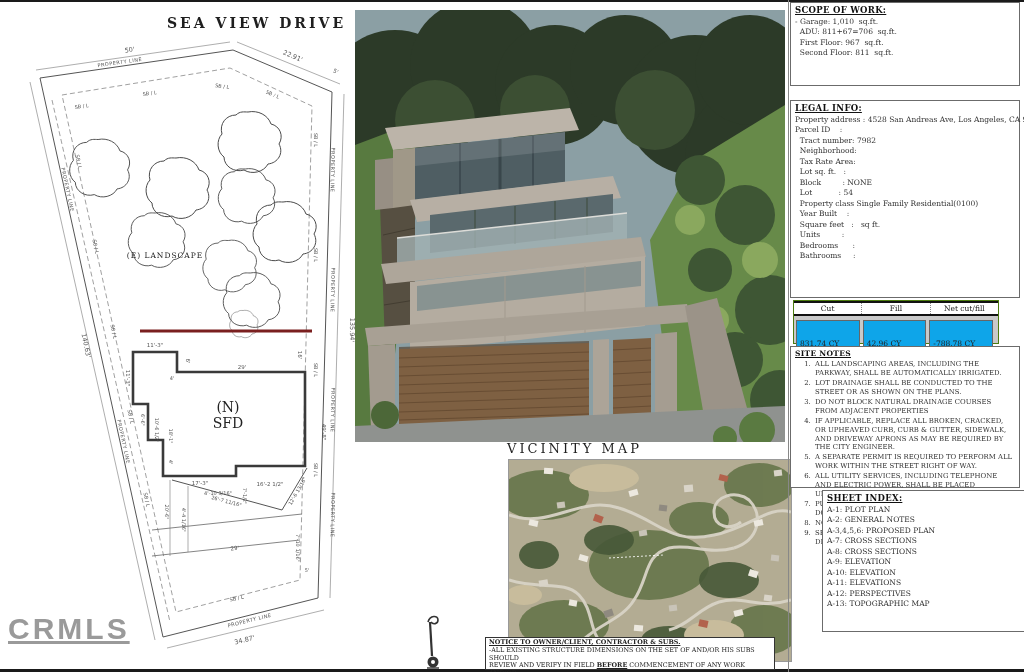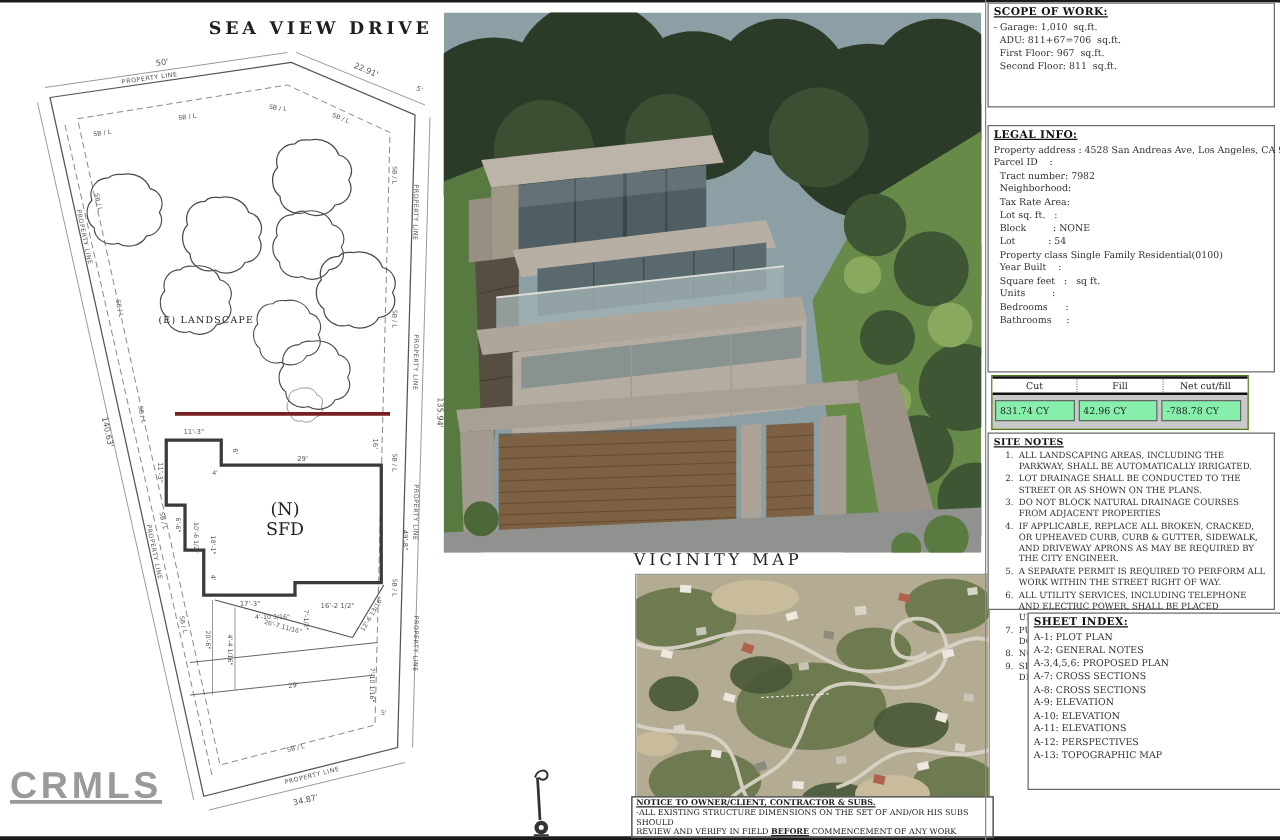--- a/index.html
+++ b/index.html
@@ -18,24 +18,24 @@
   .pre{white-space:pre;}
   ol.notes{margin:1px 0 0 0;padding-left:18px;}
   ol.notes li{margin:0 0 1px 0;padding-left:2px;}
   
   .cf{position:absolute;left:793px;width:206px;box-sizing:border-box;background:#c9c9c9;
       border:1px solid #4d7c0f;font-size:7.5px;color:#222;}
   .cfrow{display:flex;background:#fff;border-top:2px solid #111;border-bottom:2px solid #111;}
   .cfrow div{flex:1;text-align:center;border-right:1px dotted #888;padding:1px 0;}
   .cfrow div:last-child{border-right:none;}
   .cfvals{display:flex;margin:4px 2px 3px 2px;}
-  .cfvals div{flex:1;background:#86efac;border:1px solid #666;margin-right:3px;padding:3px 3px;
+  .cfvals div{flex:1;background:#0ea5e9;border:1px solid #666;margin-right:3px;padding:18px 3px;
               text-align:left;}
   
-  .notice{position:absolute;left:505px;top:637px;width:290px;height:33px;border:1px solid #333;
+  .notice{position:absolute;left:485px;top:637px;width:290px;height:33px;border:1px solid #333;
           box-sizing:border-box;background:#fff;padding:1px 3px;font-size:6.4px;line-height:1.22;
           color:#222;}
   .ntitle{font-weight:700;text-decoration:underline;}
   .nb{font-weight:700;text-decoration:underline;}
   svg text{font-family:"DejaVu Sans",sans-serif;fill:#555;}
   .sertext{font-family:"DejaVu Serif",serif;fill:#222;}
 </style>
 </head>
 <body>
 <div id="sheet">

